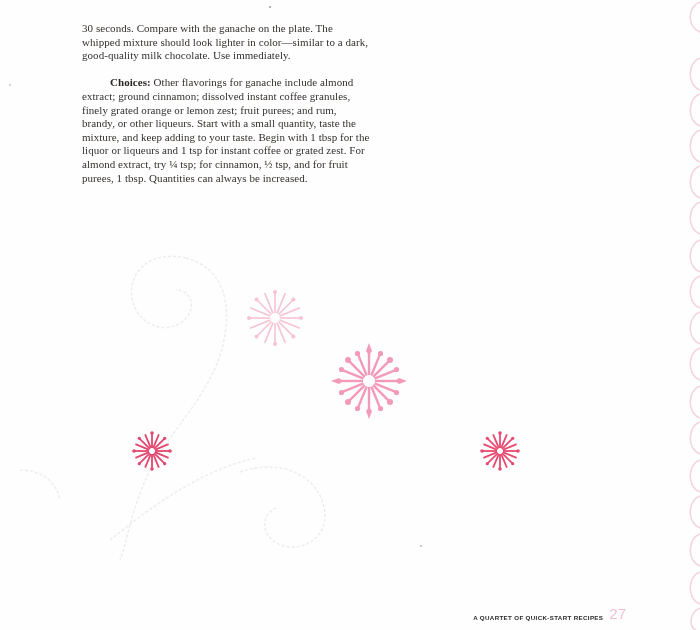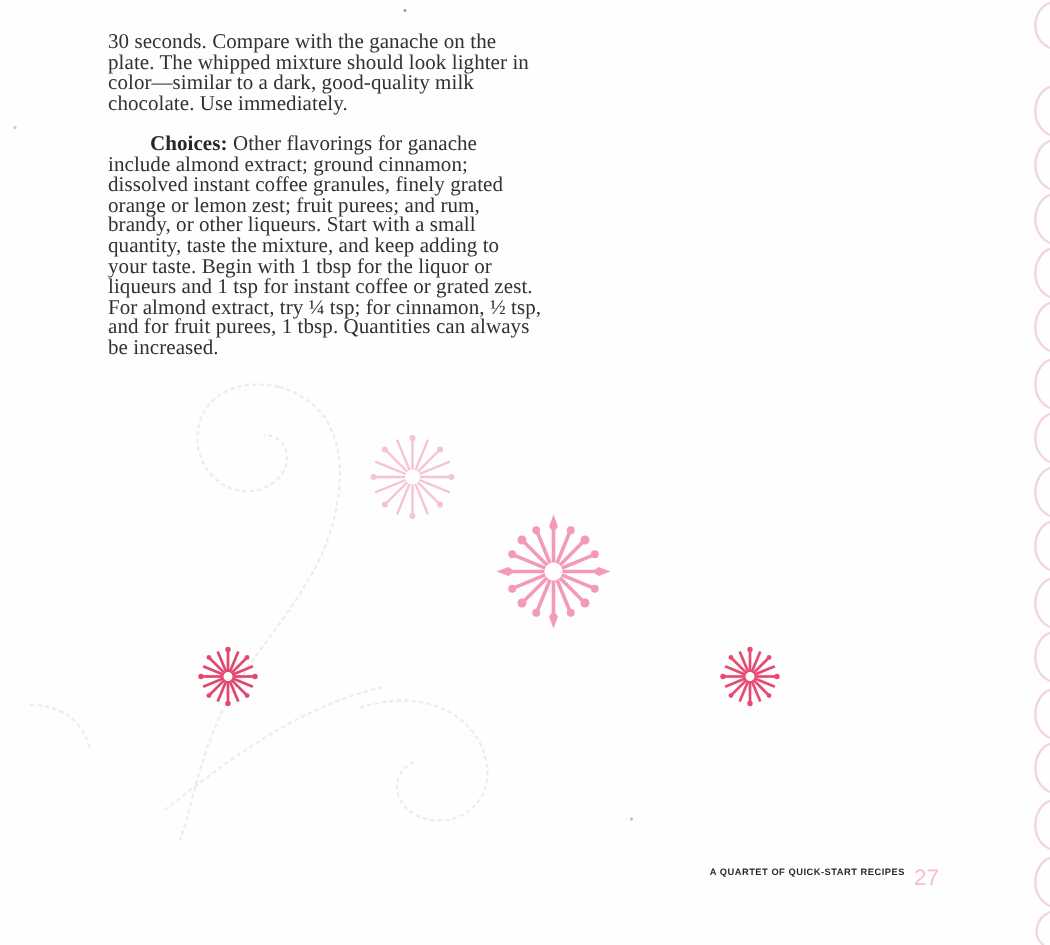--- a/index.html
+++ b/index.html
@@ -15,43 +15,43 @@
       font-family: "Liberation Serif", "DejaVu Serif", serif;
       color: #2e2a28;
     }
     .page {
       position: absolute;
       inset: 0;
       background: #fefefe;
     }
     .body-text {
       position: absolute;
-      left: 72px;
+      left: 82px;
       top: 22px;
       width: 290px;
-      font-size: 14px;
+      font-size: 11px;
       line-height: 13.6px;
       color: #34302d;
       letter-spacing: 0.05px;
     }
     .body-text p {
       margin: 0;
     }
     .para-1 { margin-bottom: 13.6px !important; }
     .para-2 { text-indent: 28px; }
     .para-2 .lead {
       font-weight: bold;
       color: #2b2624;
     }
     .footer {
       position: absolute;
       right: 74px;
-      top: 578px;
+      top: 606px;
       display: flex;
-      align-items: flex-start;
+      align-items: flex-end;
       gap: 6px;
     }
     .running-head {
       font-family: "Liberation Sans", "DejaVu Sans", sans-serif;
       font-weight: bold;
       font-size: 6.2px;
       letter-spacing: 0.35px;
       color: #2a2a2a;
     }
     .folio {

